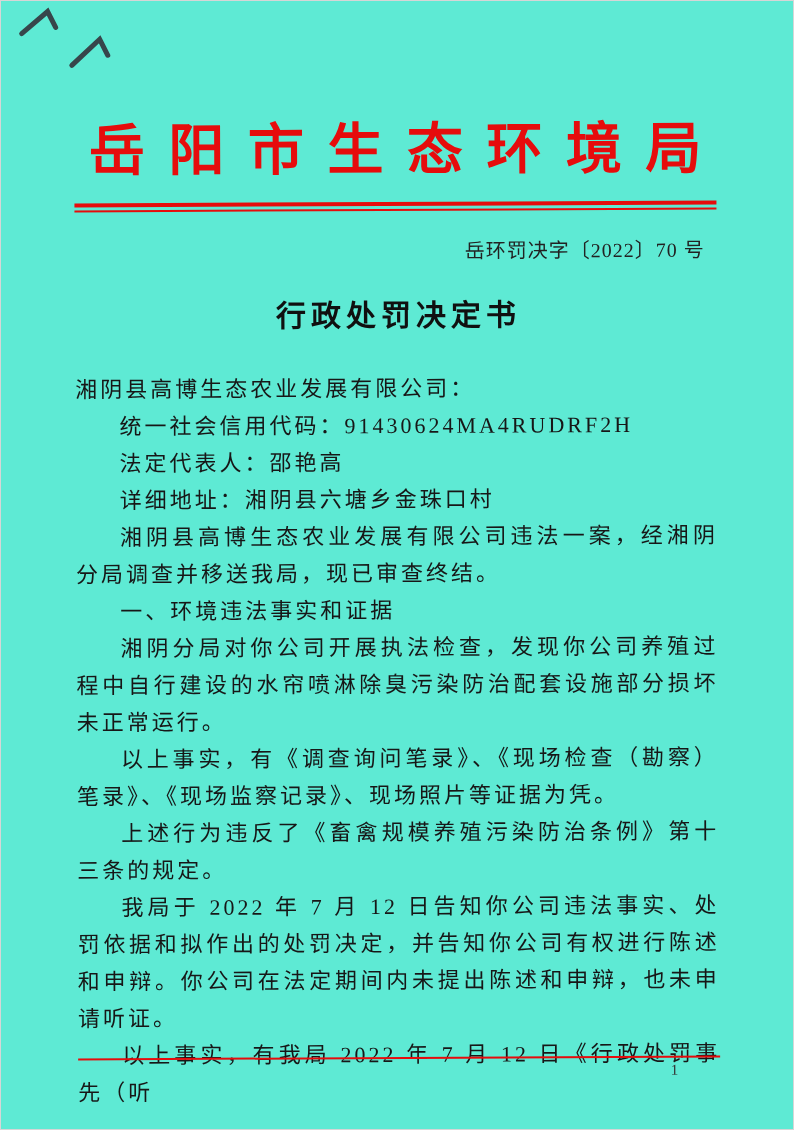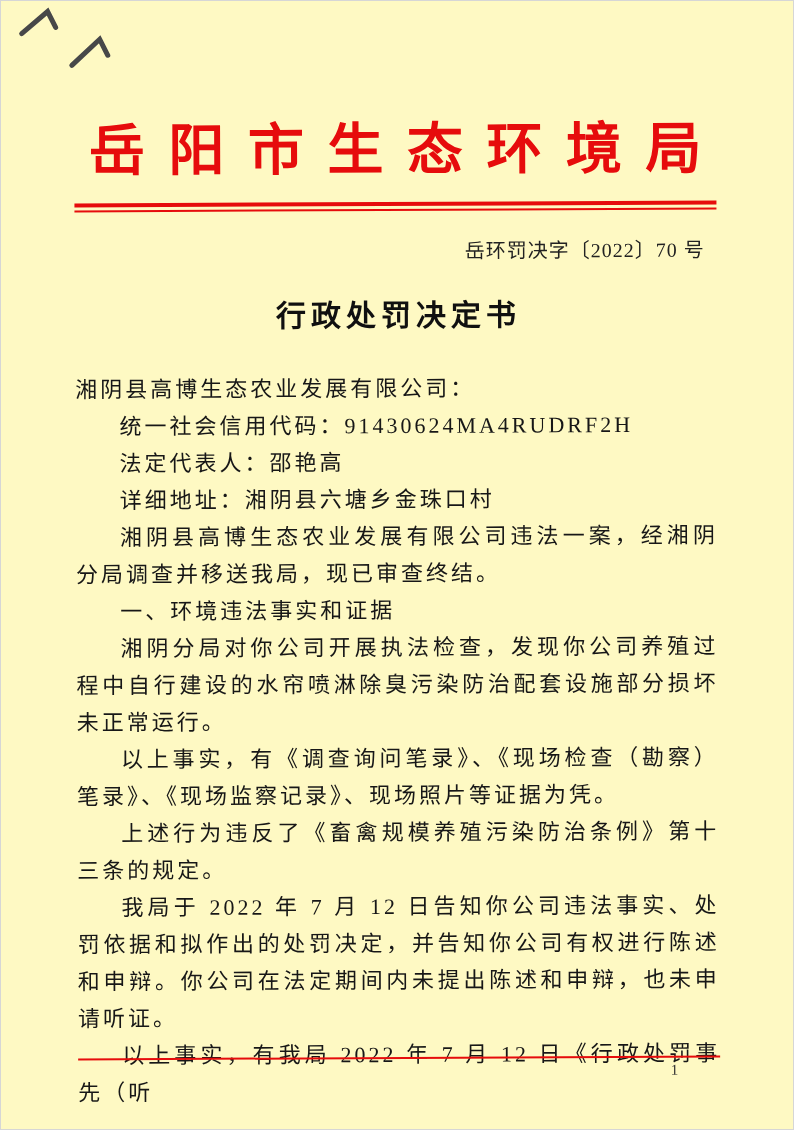--- a/index.html
+++ b/index.html
@@ -4,21 +4,21 @@
 <style>
   html,body{margin:0;padding:0;}
   body{
     width:794px;height:1130px;
     background:#ffffff;
     font-family:"Liberation Serif","DejaVu Serif",serif;
     position:relative;overflow:hidden;
   }
   .page{
     position:absolute;inset:0;
-    background:#fef9c3;
+    background:#5eead4;
     box-shadow:inset 0 0 0 1px #d6d6d6;
   }
   .sheet{position:absolute;inset:0;transform:rotate(-0.25deg);}
   .artifacts{position:absolute;left:16px;top:2px;}
   .agency{
     margin:118px 60px 0;
     text-align:center;
     font-size:56px;line-height:1.15;
     font-weight:bold;
     color:#e60c0c;

